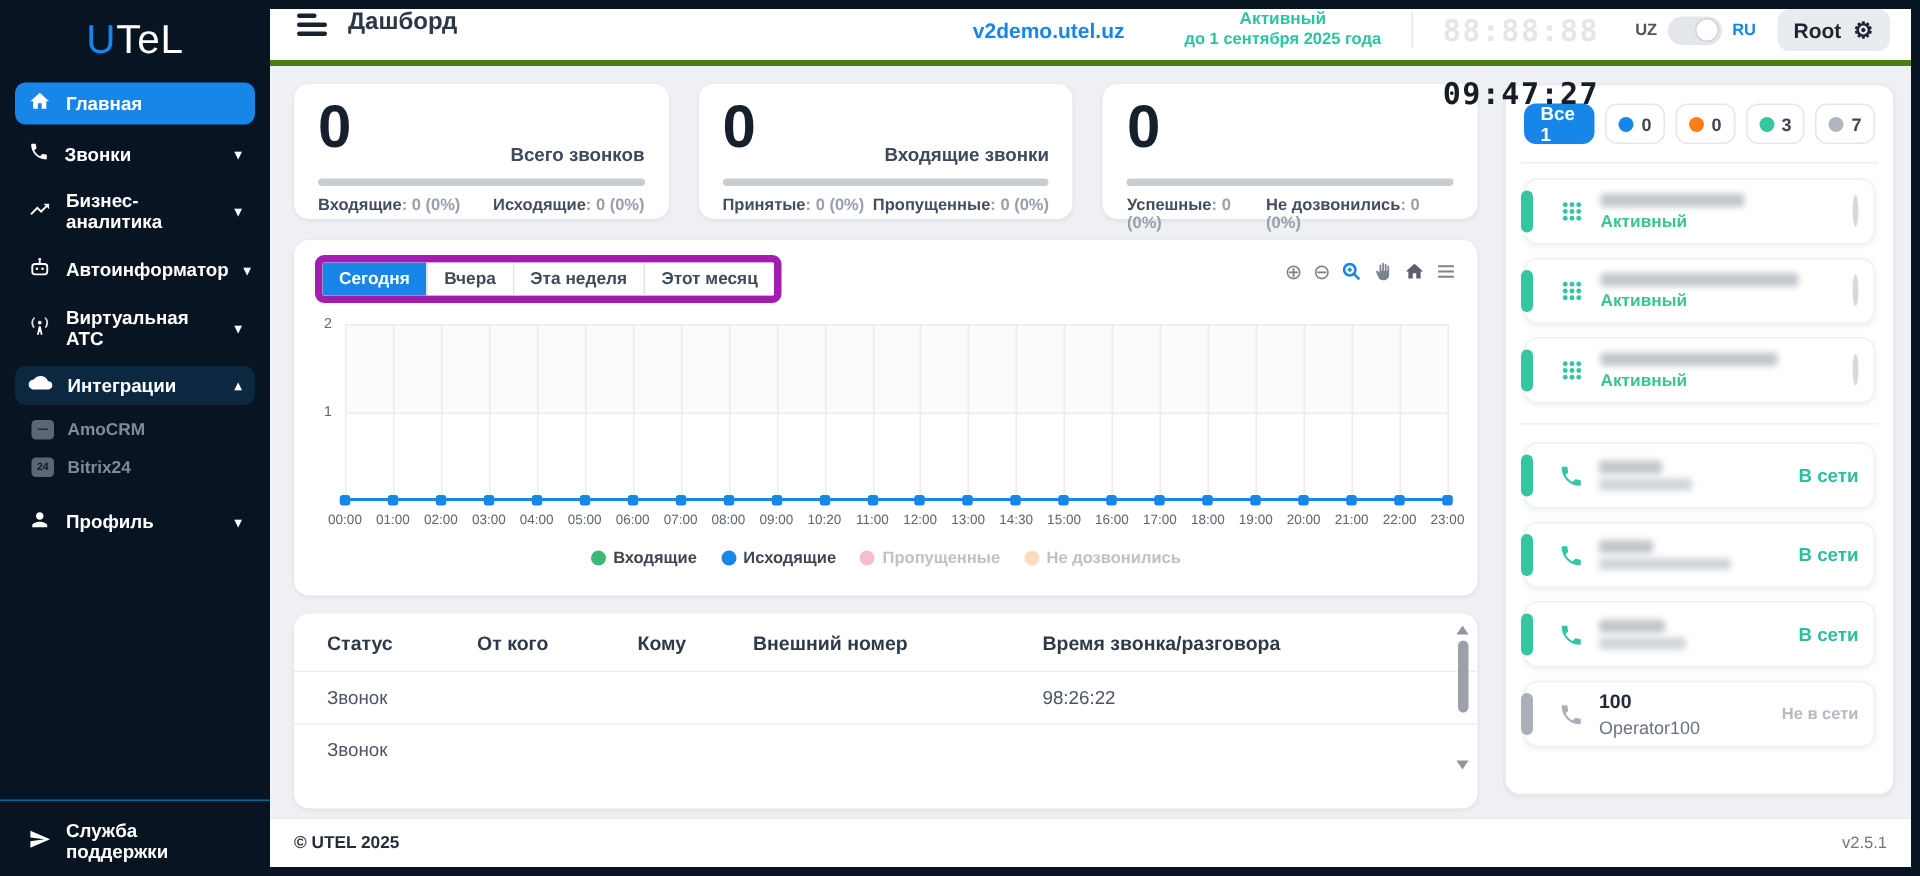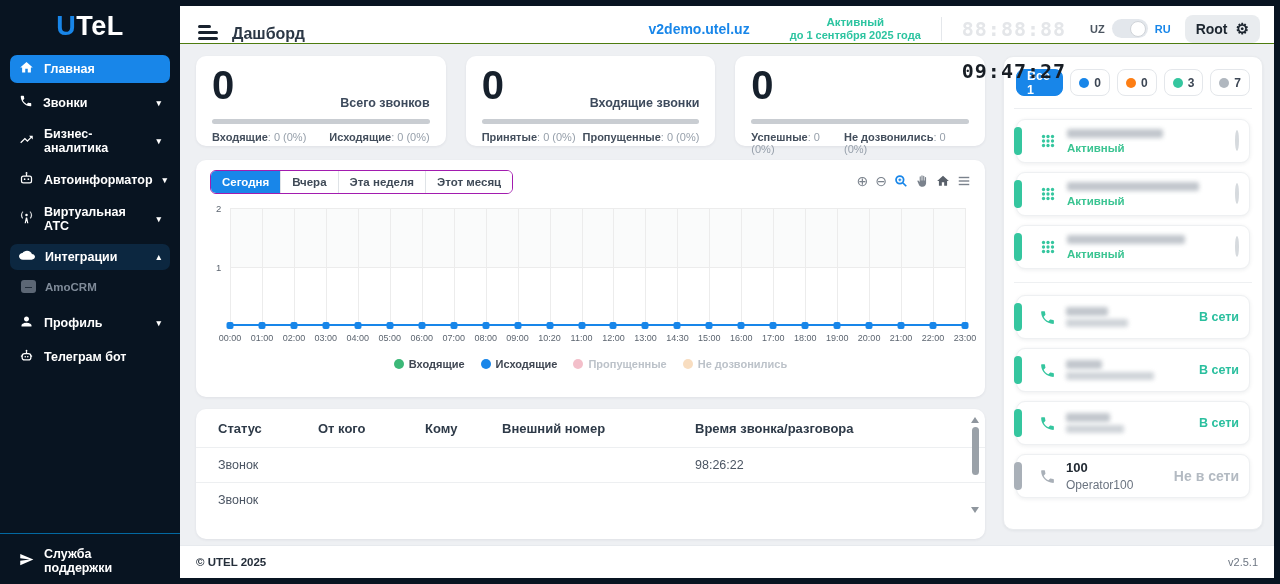--- a/index.html
+++ b/index.html
@@ -6,21 +6,21 @@
   html,body { width:1280px; height:584px; }
   body {
     font-family:"Liberation Sans", sans-serif;
     background:#081421;
     position:relative;
     overflow:hidden;
     color:#2e3a48;
   }
   
   .sidebar { position:absolute; left:0; top:0; width:180px; height:584px; background:#081421; display:flex; flex-direction:column; }
-  .logo { text-align:center; padding:11px 0 9px; font-size:27px; font-weight:700; letter-spacing:.5px; color:#fff; }
+  .logo { text-align:center; padding:11px 0 9px; font-size:27px; font-weight:400; letter-spacing:.5px; color:#fff; }
   .logo .accent { color:#1886e9; }
   .nav { flex:1; margin-top:4px; }
   .nav-item {
     display:flex; align-items:center; gap:10px;
     margin:0 10px 6px; padding:5px 9px; min-height:25px;
     border-radius:7px; cursor:pointer;
     font-size:12.5px; font-weight:700; color:#fff;
   }
   .nav-item svg { flex:0 0 auto; }
   .nav-item.active { background:#1886e9; }
@@ -31,21 +31,21 @@
     margin:0 10px 4px; padding:4px 9px 4px 11px;
     font-size:11.5px; font-weight:700; color:#7f8b99; cursor:pointer;
   }
   .mini-badge { width:15px; height:13px; border-radius:3px; background:#5c6775; color:#0b1724;
     font-size:7px; font-weight:800; display:flex; align-items:center; justify-content:center; }
   .gap-after-sub { margin-top:12px; }
   .sidebar-bottom { border-top:1px solid #0369a1; padding:8px 0 2px; }
   
   .main-wrap { position:absolute; left:180px; top:6px; right:6px; bottom:6px; background:#eef0f3; display:flex; flex-direction:column; }
   
-  .header { height:38px; background:#fff; border-bottom:1px solid #4d7c0f; display:flex; align-items:flex-end; padding:0 14px 0 18px; flex:0 0 auto; }
+  .header { height:38px; background:#fff; border-bottom:4px solid #4d7c0f; display:flex; align-items:flex-start; padding:0 14px 0 18px; flex:0 0 auto; }
   .burger { width:20px; cursor:pointer; margin-right:14px; }
   .burger i { display:block; height:3px; background:#18222e; border-radius:2px; margin:3px 0; }
   .burger i:first-child { width:13px; }
   .burger i { width:20px; }
   .burger i.short { width:13px; }
   .page-title { font-size:16px; font-weight:800; color:#2b3745; }
   .header-right { margin-left:auto; display:flex; align-items:center; gap:14px; }
   .domain-link { color:#1886e9; font-weight:800; font-size:14px; text-decoration:none; cursor:pointer; }
   .license { text-align:center; line-height:1.25; margin-left:26px; }
   .license div:first-child { color:#2cc4a0; font-size:11.5px; font-weight:700; }
@@ -68,25 +68,25 @@
   .left-col { width:789px; flex:0 0 auto; }
   
   .stats-row { display:flex; gap:20px; }
   .stat-card { flex:1; background:#fff; border-radius:10px; box-shadow:0 1px 3px rgba(25,35,55,.07); padding:10px 16px 10px; height:90px; }
   .stat-top { display:flex; justify-content:space-between; align-items:flex-end; height:46px; }
   .stat-value { font-size:40px; font-weight:800; color:#16202c; line-height:.95; align-self:flex-start; }
   .stat-label { font-size:12.5px; font-weight:700; color:#3d4a5c; text-align:right; line-height:1.25; max-width:110px; }
   .stat-bar { height:5px; border-radius:3px; background:#c9cdd2; margin:7px 0 7px; }
   .stat-sub { display:flex; justify-content:space-between; font-size:11px; }
   .stat-sub b { color:#434e5c; font-weight:700; }
-  .stat-sub span.val { color:#97a0ab; font-weight:400; }
+  .stat-sub span.val { color:#97a0ab; font-weight:700; }
   
   .chart-card { margin-top:14px; background:#fff; border-radius:10px; box-shadow:0 1px 3px rgba(25,35,55,.07); height:237px; padding:10px 14px 8px; }
   .chart-head { display:flex; align-items:flex-start; }
-  .tabs { display:inline-flex; border:1px solid #a21caf; border-radius:6px; overflow:hidden; background:#fff; }
+  .tabs { display:inline-flex; border:5px solid #a21caf; border-radius:6px; overflow:hidden; background:#fff; }
   .tab { padding:5px 11px; font-size:11.5px; font-weight:700; color:#3f4a57; border-right:1px solid #dfe3e7; cursor:pointer; background:#fff; }
   .tab:last-child { border-right:none; }
   .tab.active { background:#1886e9; color:#fff; }
   .chart-tools { margin-left:auto; display:flex; align-items:center; gap:7px; padding-top:4px; color:#7a828c; }
   .chart-tools .t { font-size:14px; line-height:1; cursor:pointer; }
   .chart-tools svg { display:block; cursor:pointer; }
   .plot-wrap { position:relative; margin:14px 6px 0 20px; }
   .plot { position:relative; height:118px; border-bottom:1px solid #d9dcdf; }
   .band { position:absolute; left:0; right:0; top:0; height:50%; background:#fafbfb; }
   .gridline-v { position:absolute; top:0; bottom:0; width:1px; background:#ececec; }
@@ -130,21 +130,21 @@
   .p-tab { position:absolute; left:-3px; top:7px; bottom:7px; width:8px; border-radius:5px; background:#35c69f; }
   .p-tab.gray { background:#a9b0b8; }
   .p-icon { margin-right:10px; display:flex; align-items:center; }
   .p-main { display:flex; flex-direction:column; gap:3px; justify-content:center; }
   .blur { background:#8f98a3; opacity:.55; filter:blur(2px); border-radius:2px; height:9px; }
   .blur.light { background:#c3c9cf; opacity:.8; height:8px; }
   .p-status-under { font-size:11.5px; font-weight:700; color:#3bc492; margin-top:1px; }
   .p-right { margin-left:auto; }
   .radio { width:20px; height:20px; border:2px solid #d6dade; border-radius:50%; cursor:pointer; }
   .p-online { font-size:12.5px; font-weight:800; color:#2abf9e; }
-  .p-offline { font-size:14px; font-weight:800; color:#b3bac2; }
+  .p-offline { font-size:11px; font-weight:800; color:#b3bac2; }
   .p-title { font-size:13px; font-weight:800; color:#222a33; }
   .p-sub { font-size:12px; color:#6b7480; }
   .group-div { border-top:1px solid #eef0f2; margin:4px -2px 3px; }
   
   .footer { height:33px; background:#fff; border-top:1px solid #e7eaee; display:flex; align-items:center; padding:0 16px; flex:0 0 auto; margin-top:auto; }
   .copyright { font-size:11.5px; font-weight:800; color:#242e3a; }
   .version { margin-left:auto; font-size:11px; color:#6d7682; }
 </style>
 </head>
 <body>
@@ -204,41 +204,33 @@
             <path d="M19.35 8.04C18.67 4.59 15.64 2 12 2 9.11 2 6.6 3.64 5.35 6.04 2.34 6.36 0 8.91 0 12c0 3.31 2.69 6 6 6h13c2.76 0 5-2.24 5-5 0-2.64-2.05-4.78-4.65-4.96z" transform="scale(1,0.85)"></path>
           </svg></span>
       <span>Интеграции</span>
       <span class="chev">▴</span>
     </div>
 
     <div class="nav-sub">
       <span class="mini-badge">—</span>
       <span>AmoCRM</span>
     </div>
+    <div class="nav-sub">
+      <span class="mini-badge">24</span>
+      <span>Bitrix24</span>
+    </div>
 
     <div class="nav-item gap-after-sub">
       <span><svg width="15" height="15" viewBox="0 0 24 24" fill="#fff">
             <path d="M12 12c2.21 0 4-1.79 4-4s-1.79-4-4-4-4 1.79-4 4 1.79 4 4 4zm0 2c-2.67 0-8 1.34-8 4v2h16v-2c0-2.66-5.33-4-8-4z"></path>
           </svg></span>
       <span>Профиль</span>
       <span class="chev">▾</span>
     </div>
 
-    <div class="nav-item">
-      <span><svg width="15" height="15" viewBox="0 0 24 24" fill="none" stroke="#fff" stroke-width="2">
-            <rect x="5" y="9" width="14" height="10" rx="4"></rect>
-            <circle cx="10" cy="14" r="1.3" fill="#fff" stroke="none"></circle>
-            <circle cx="14" cy="14" r="1.3" fill="#fff" stroke="none"></circle>
-            <line x1="12" y1="9" x2="12" y2="5"></line>
-            <circle cx="12" cy="4" r="1.4" fill="#fff" stroke="none"></circle>
-            <line x1="3" y1="13" x2="5" y2="13"></line>
-            <line x1="19" y1="13" x2="21" y2="13"></line>
-          </svg></span>
-      <span>Телеграм бот</span>
-    </div>
   </nav>
 
   <div class="sidebar-bottom">
     <div class="nav-item" style="margin-bottom:2px;">
       <span><svg width="15" height="15" viewBox="0 0 24 24" fill="#fff">
             <path d="M2.01 21 23 12 2.01 3 2 10l15 2-15 2z"></path>
           </svg></span>
       <span>Служба поддержки</span>
     </div>
   </div>

